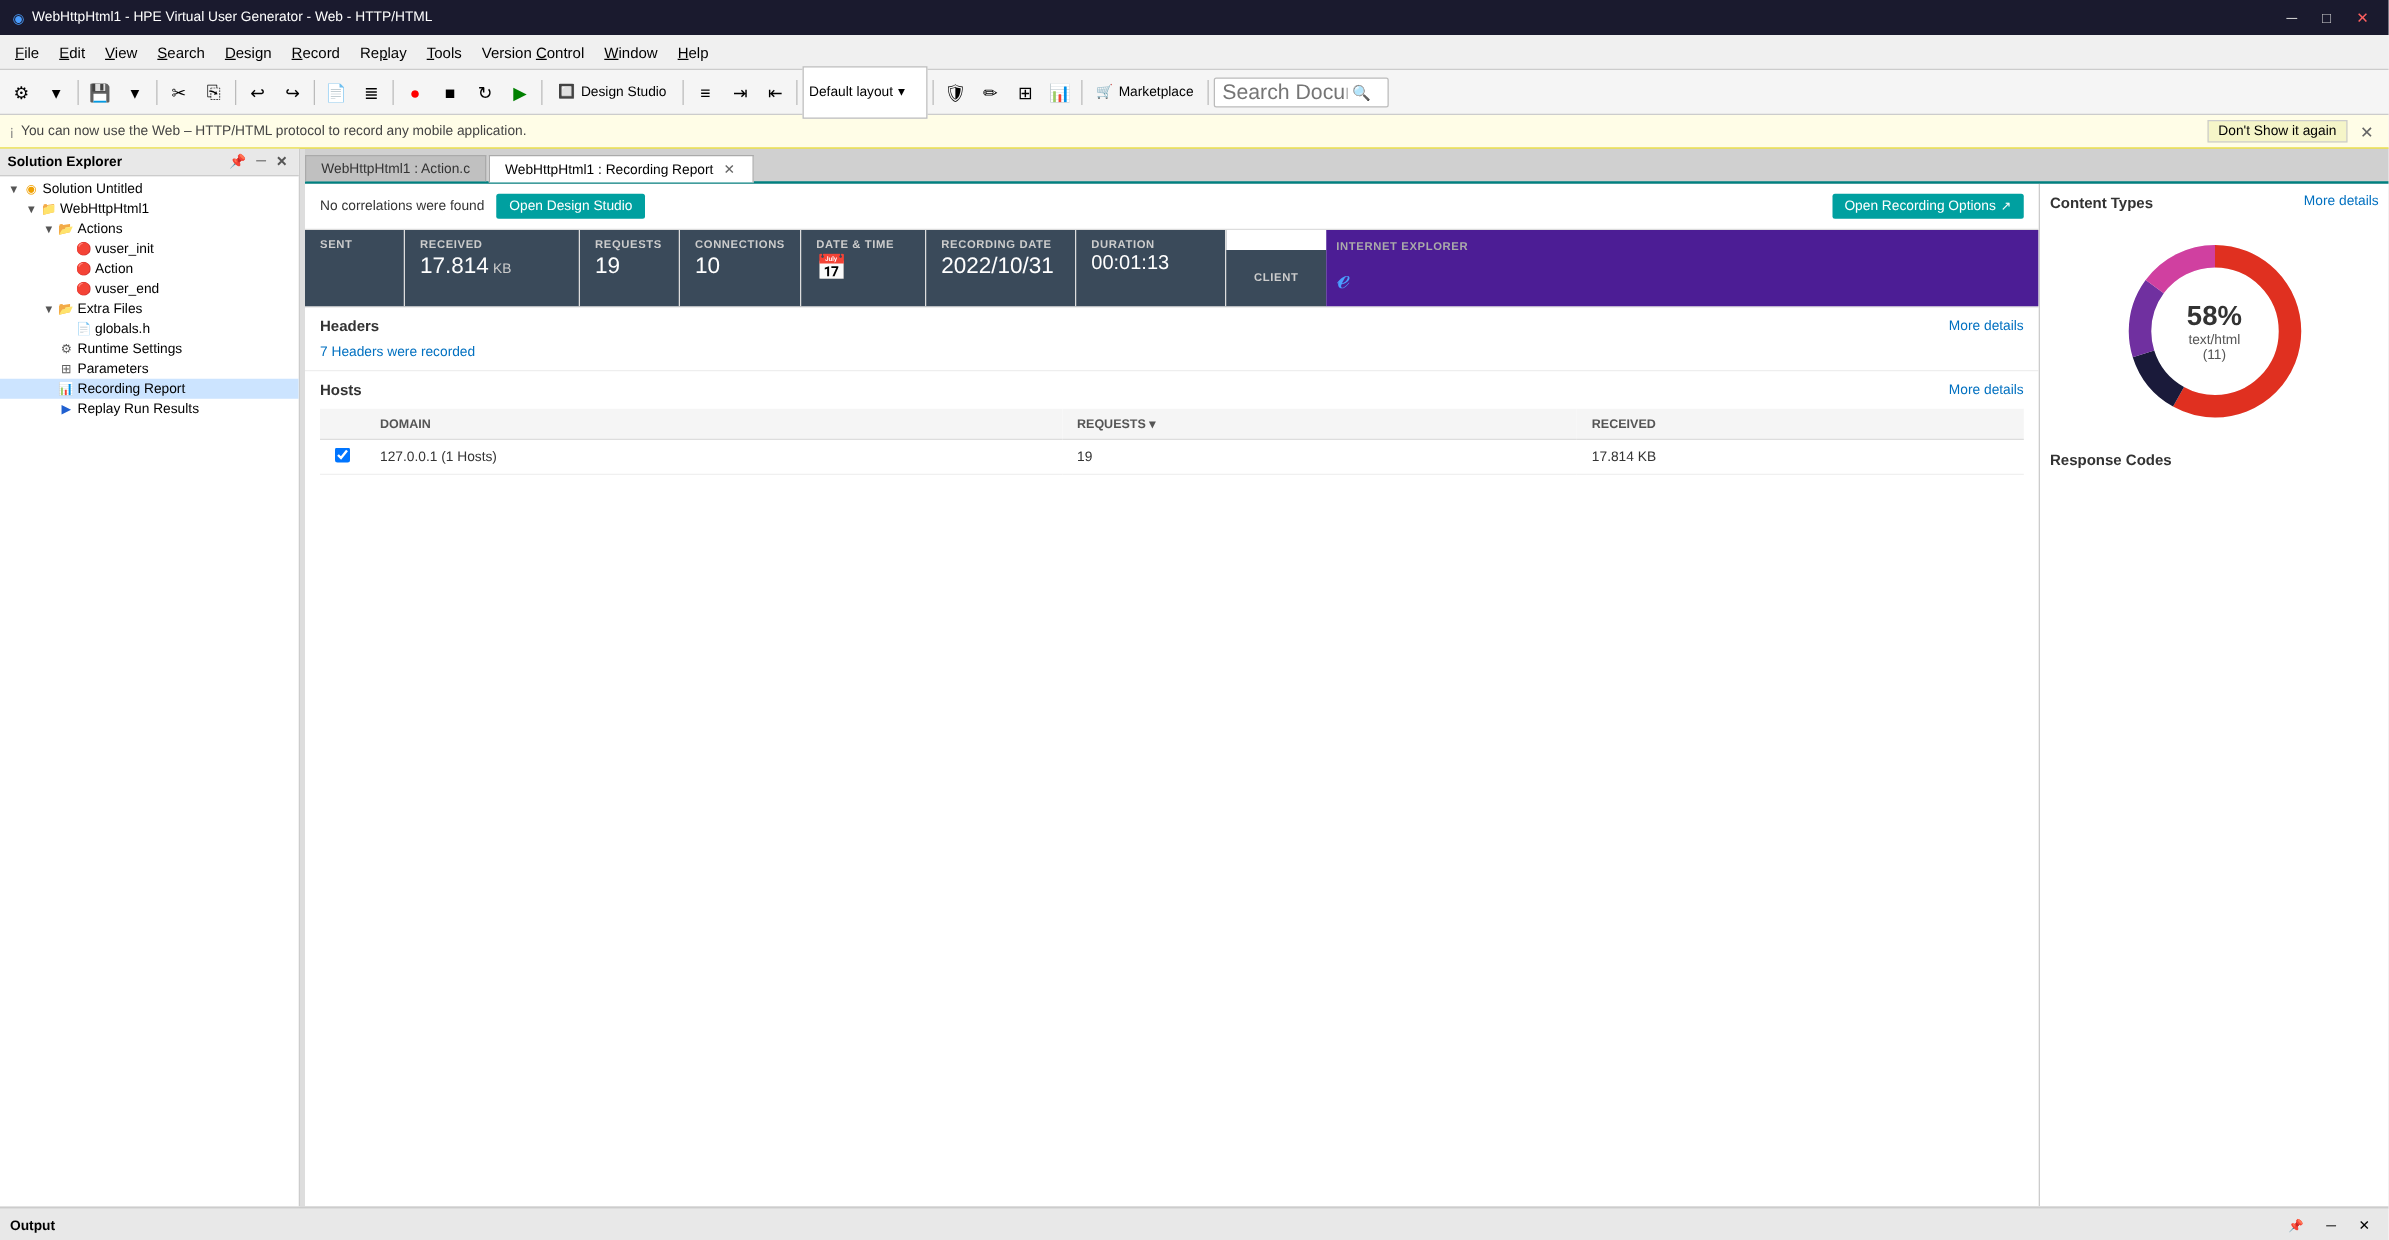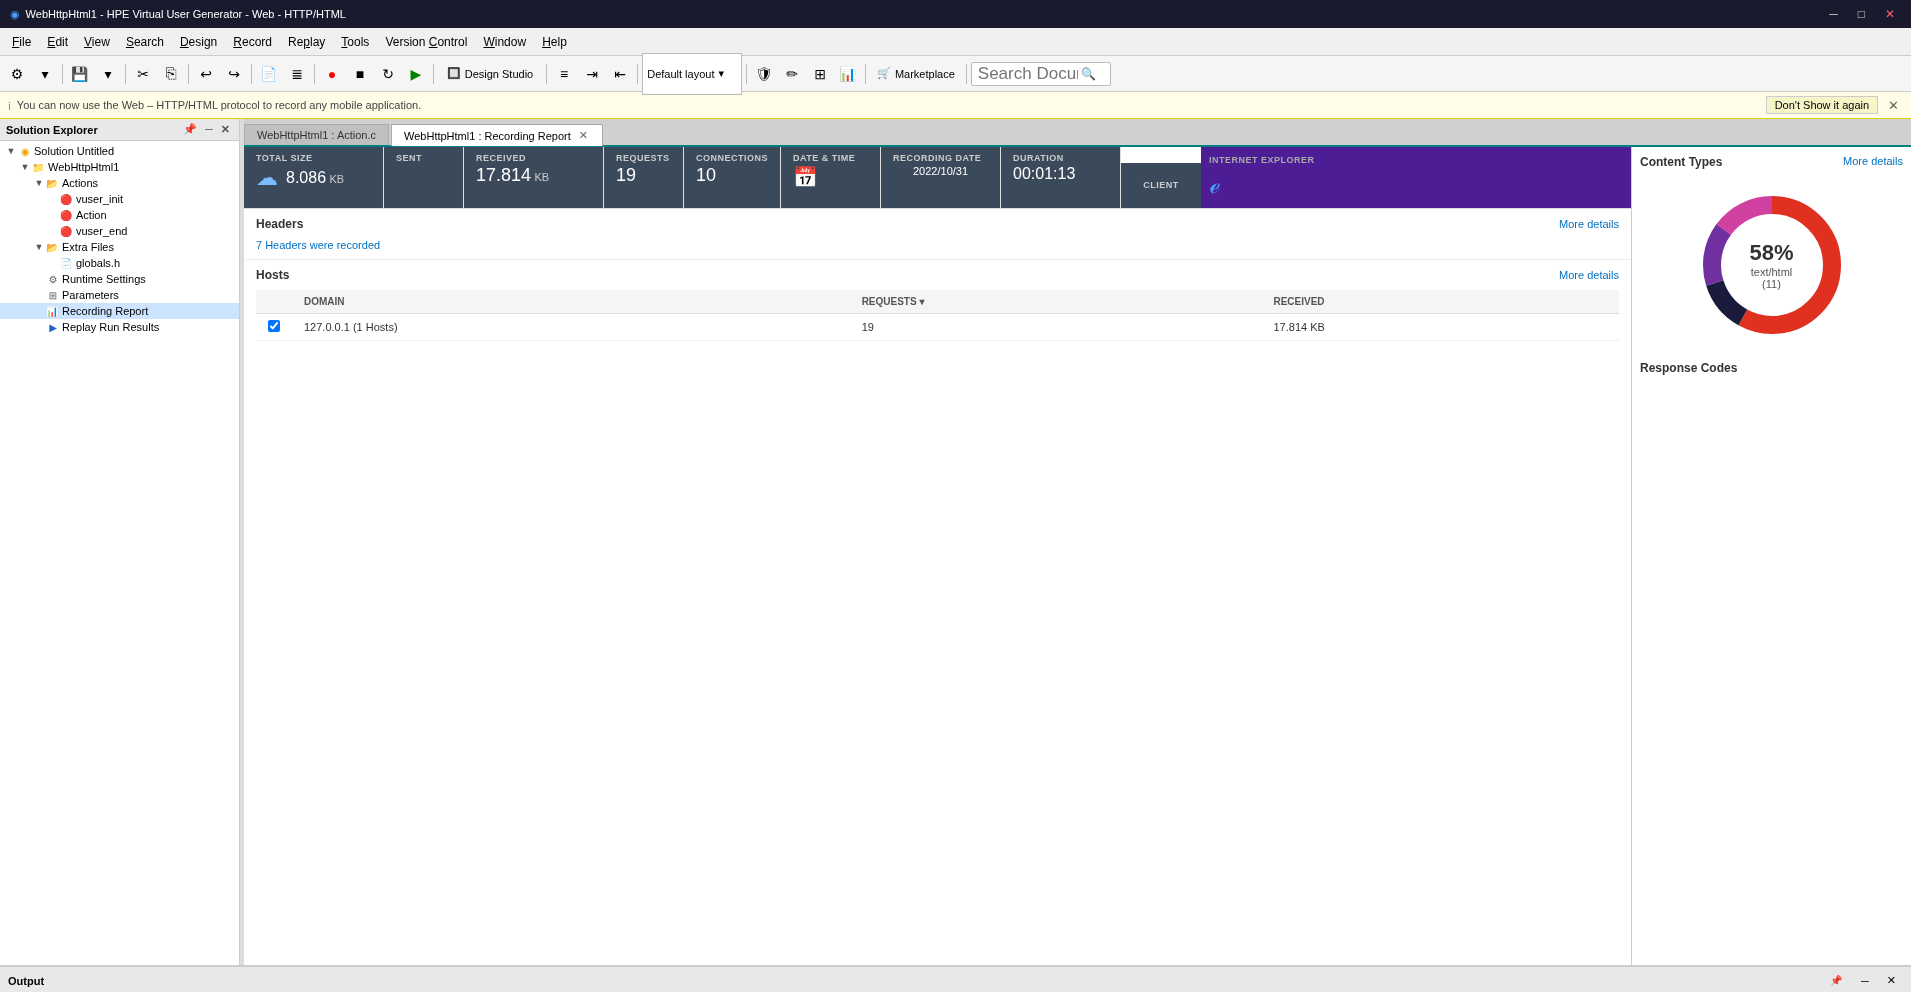--- a/index.html
+++ b/index.html
@@ -320,33 +320,35 @@
       <div class="tab active">
         <span>WebHttpHtml1 : Recording Report</span>
         <span class="tab-close">✕</span>
       </div>
     </div>
 
     <div class="main-content-row">
 
       <div id="report-content">
 
+        <div class="report-action-bar">
+          <div style="display:flex;align-items:center;gap:10px;">
+            <span class="no-correlations">No correlations were found</span>
+            <button class="btn-open-design">Open Design Studio</button>
+          </div>
+          <div style="display:flex;align-items:center;gap:6px;">
+            <button class="btn-open-recording">
+              <span>Open Recording Options</span>
+              <span style="font-size:10px;">↗</span>
+            </button>
+          </div>
+        </div>
 
         <div class="stats-row">
 
-          <div class="stat-cell dark" style="min-width:140px;">
-            <div class="stat-label">TOTAL SIZE</div>
-            <div class="stat-cell-icon">
-              <span style="font-size:22px;color:#7abcff;">☁</span>
-              <div>
-                <span class="stat-value" style="font-size:16px;color:white;">8.086</span>
-                <span class="stat-unit">KB</span>
-              </div>
-            </div>
-          </div>
 
           <div class="stat-cell dark" style="min-width:80px;">
             <div class="stat-label">SENT</div>
           </div>
 
           <div class="stat-cell dark" style="min-width:140px;">
             <div class="stat-label">RECEIVED</div>
             <div>
               <span class="stat-value" style="color:white;">17.814</span>
               <span class="stat-unit">KB</span>
@@ -363,21 +365,21 @@
             <div class="stat-value" style="color:white;">10</div>
           </div>
 
           <div class="stat-cell dark" style="min-width:100px;">
             <div class="stat-label">DATE &amp; TIME</div>
             <span style="font-size:20px;color:#7abcff;">📅</span>
           </div>
 
           <div class="stat-cell dark" style="min-width:120px;">
             <div class="stat-label">RECORDING DATE</div>
-            <div style="color:white;font-size:11px;text-align:center;">2022/10/31</div>
+            <div style="color:white;font-size:18px;">2022/10/31</div>
           </div>
 
           <div class="stat-cell dark" style="min-width:120px;">
             <div class="stat-label">DURATION</div>
             <div style="color:white;font-size:16px;">00:01:13</div>
           </div>
 
           <div class="client-cell" style="min-width:80px;">
             <div class="stat-label">CLIENT</div>
           </div>

